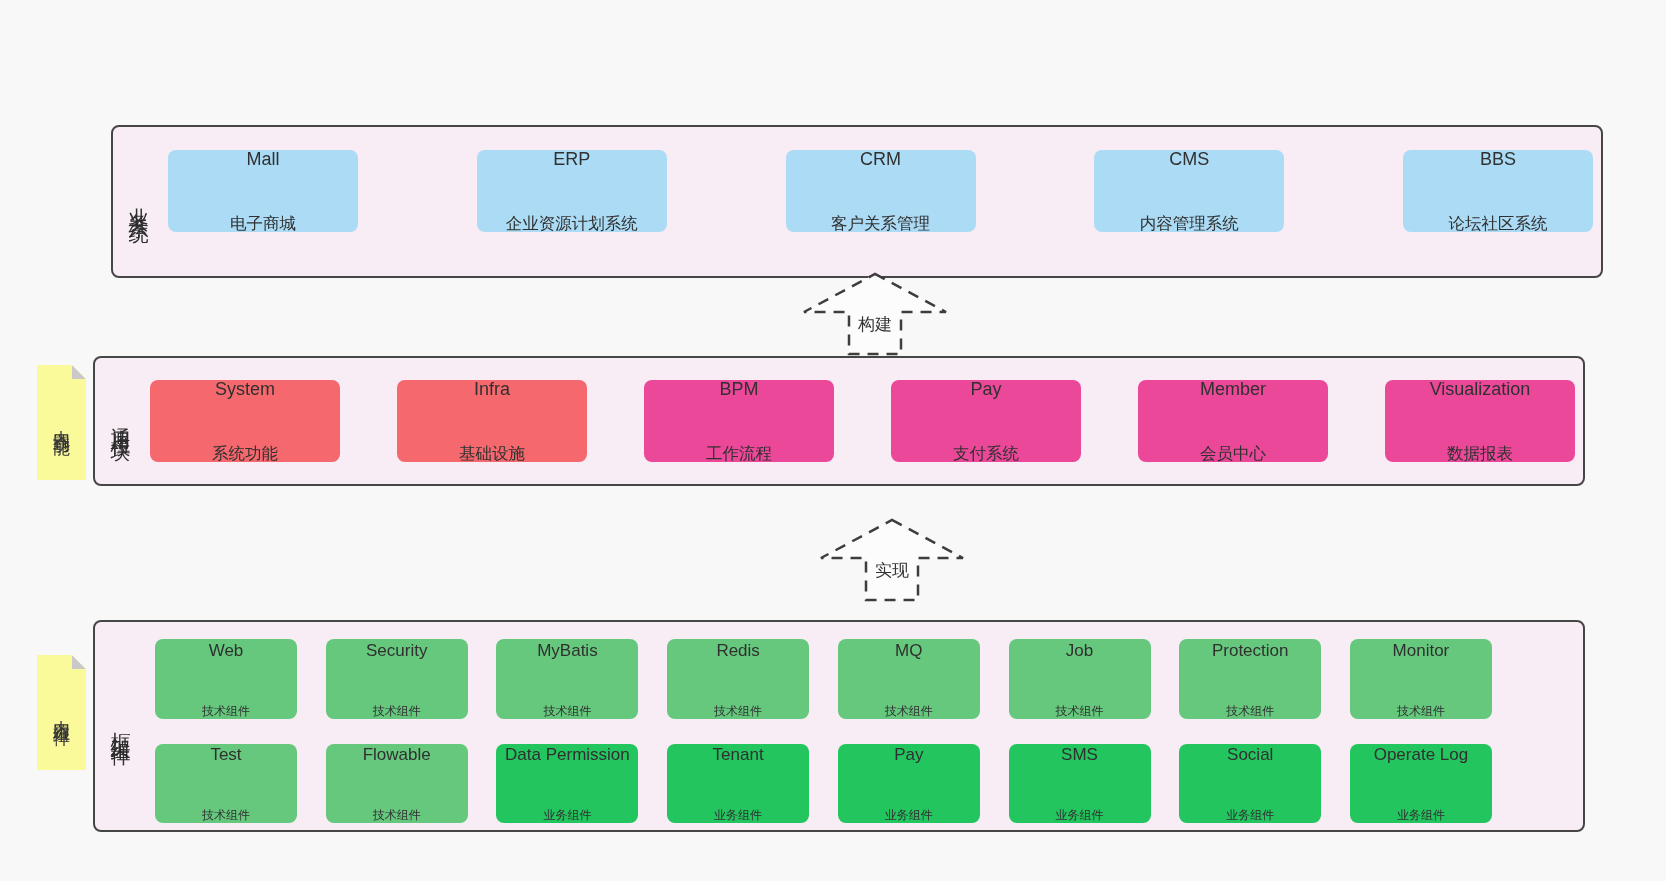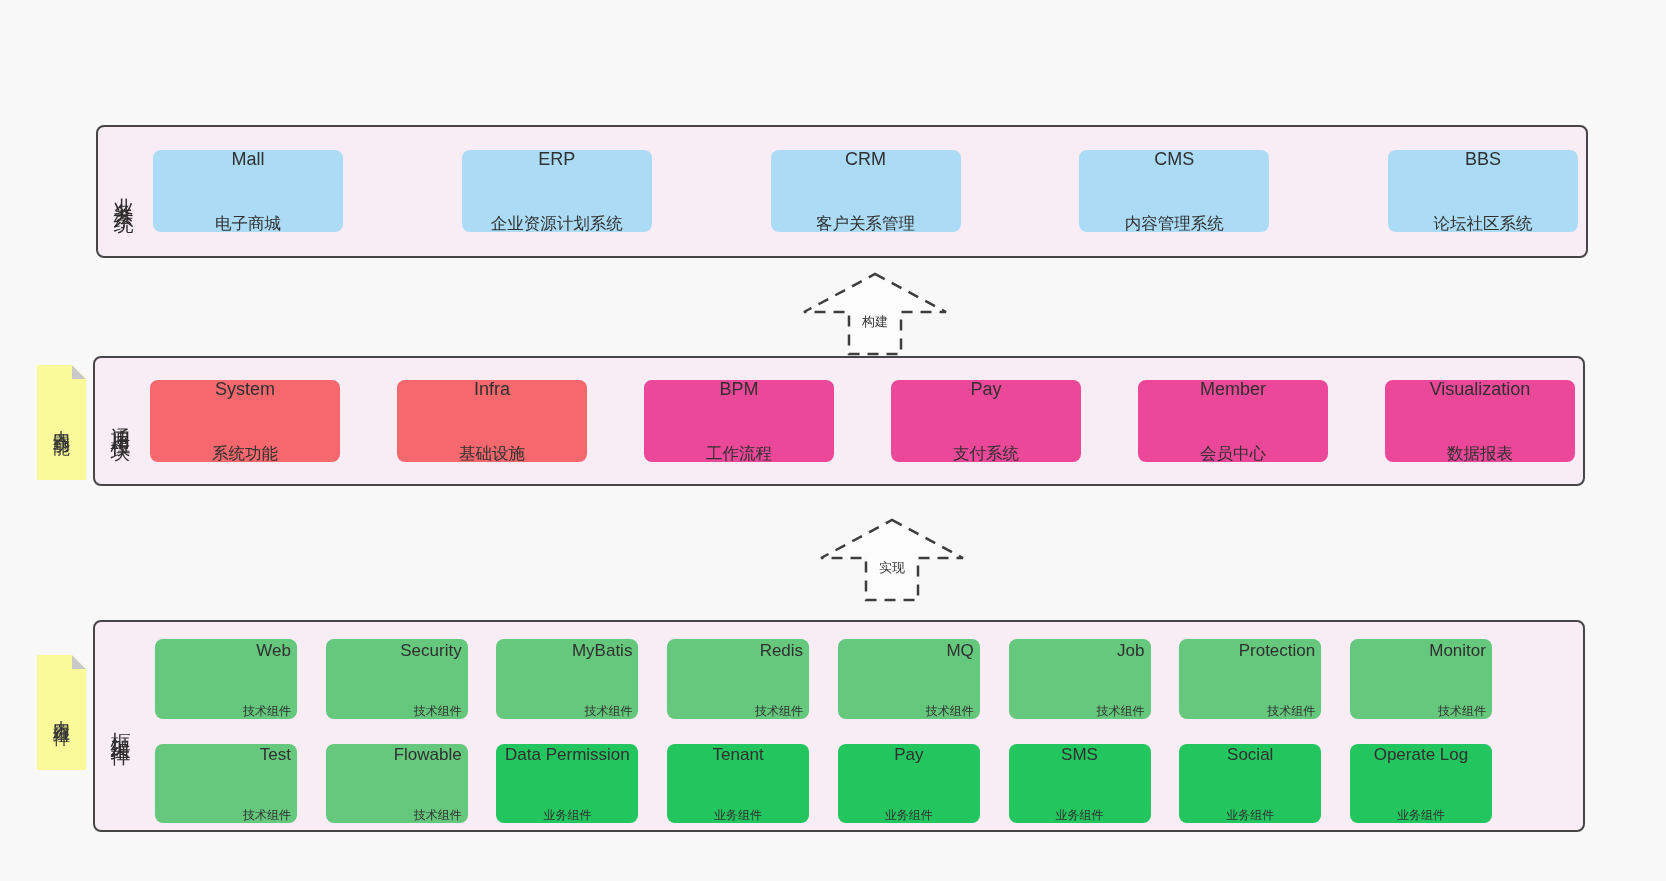--- a/index.html
+++ b/index.html
@@ -12,21 +12,21 @@
   .canvas{position:relative;width:1666px;height:881px;}
 
   
   .panel{
     position:absolute;
     background:#f8ecf5;
     border:2px solid #464646;
     border-radius:8px;
     box-sizing:border-box;
   }
-  #panel-business  {left:96px;top:125px;width:1492px;height:133px;}
+  #panel-business  {left:111px;top:125px;width:1492px;height:153px;}
   #panel-modules   {left:93px;top:356px;width:1492px;height:130px;}
   #panel-components{left:93px;top:620px;width:1492px;height:212px;}
 
   .vlabel{
     position:absolute;left:13px;top:50%;
     transform:translateY(-50%);
     writing-mode:vertical-rl;text-orientation:upright;
     font-size:20px;letter-spacing:5px;color:#2d2d2d;
     white-space:nowrap;
   }
@@ -46,29 +46,29 @@
   .row-six .box{width:190px;}
   .row-eight .box{width:142px;}
   .box .t{font-size:18px;line-height:1.45;color:#303030;}
   .box .s{font-size:16.5px;line-height:1.45;color:#303030;margin-top:40px;}
   .row-eight .box .t{font-size:17px;line-height:1.4;}
   .row-eight .box .s{font-size:12px;line-height:1.4;}
 
   .box[data-variant="blue"]      {background:#abdbf5;}
   .box[data-variant="red"]       {background:#f4686e;}
   .box[data-variant="pink"]      {background:#ec4899;}
-  .box[data-variant="green"]     {background:#65c87d;align-items:flex-end;}
+  .box[data-variant="green"]     {background:#65c87d;}
   .box[data-variant="lightgreen"]{background:#22c55e;}
 
   
   .arrow{position:absolute;width:150px;height:86px;}
   .arrow svg{display:block;width:100%;height:100%;overflow:visible;}
   .arrow .arrow-label{
     position:absolute;left:50%;top:42px;transform:translateX(-50%);
-    font-size:13px;color:#333;white-space:nowrap;
+    font-size:17px;color:#333;white-space:nowrap;
   }
   #arrow-build    {left:800px;top:271px;}
   #arrow-implement{left:817px;top:517px;}
 
   
   .sticky{
     position:absolute;left:37px;width:49px;height:115px;
     background:#fafa9b;
     clip-path:polygon(0 0, calc(100% - 14px) 0, 100% 14px, 100% 100%, 0 100%);
   }

